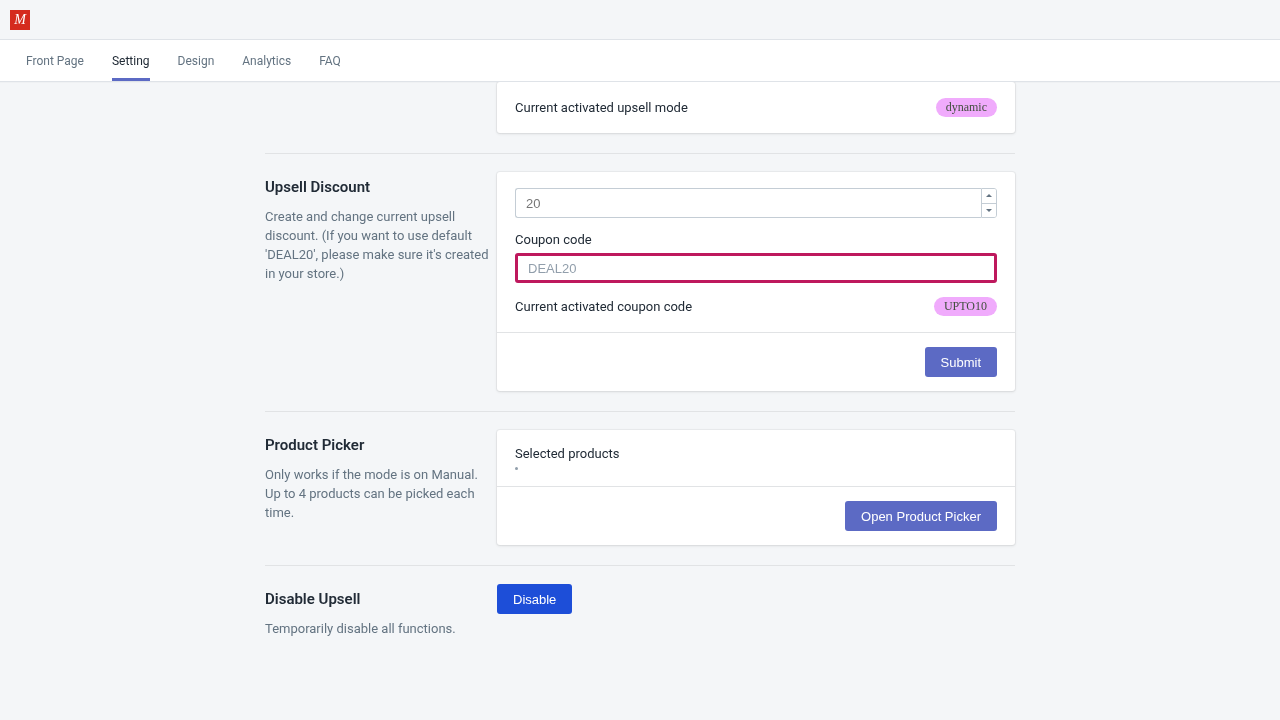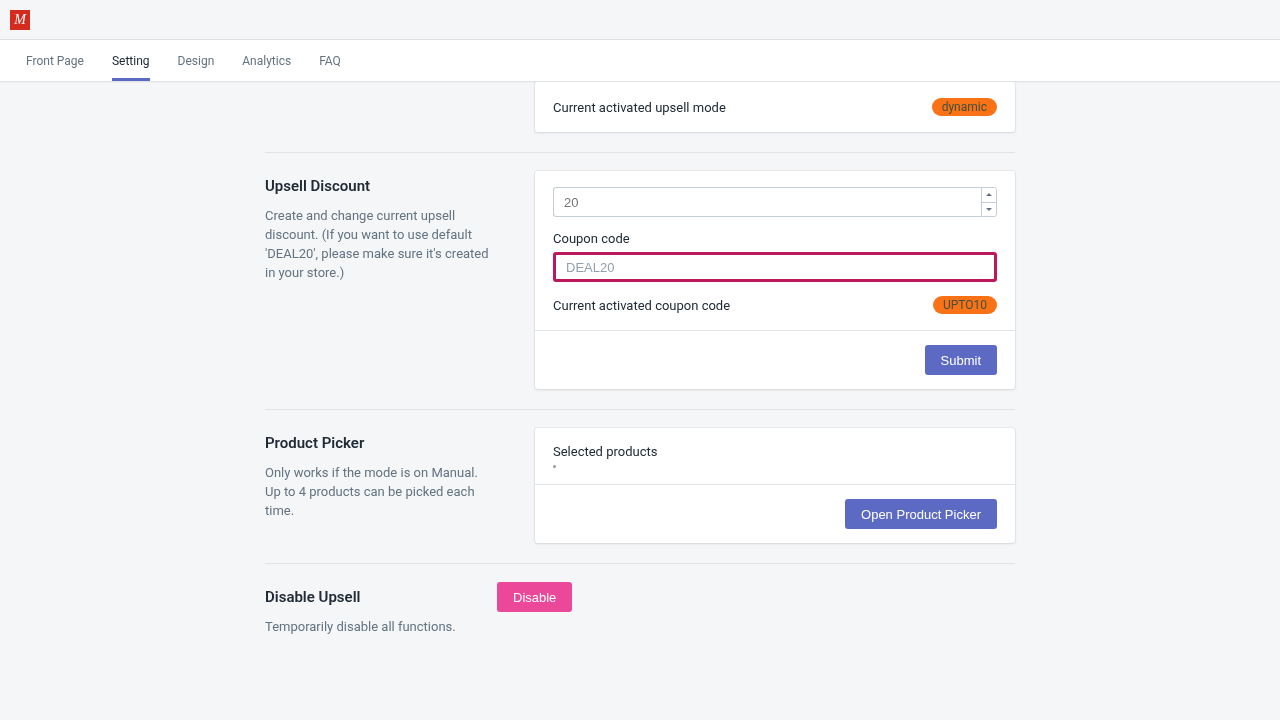--- a/index.html
+++ b/index.html
@@ -107,21 +107,20 @@
     color: #637381;
   }
   .section-right {
     flex: 1;
   }
 
   .card {
     background: #fff;
     border-radius: 3px;
     box-shadow: 0 0 0 1px rgba(63,63,68,0.05), 0 1px 3px rgba(63,63,68,0.12);
-    margin-left: 38px;
   }
   .card-pad {
     padding: 16px 18px;
   }
   .card-footer {
     border-top: 1px solid #e1e3e5;
     padding: 14px 18px;
     display: flex;
     justify-content: flex-end;
   }
@@ -137,25 +136,26 @@
 
   .status-row {
     display: flex;
     align-items: center;
     justify-content: space-between;
     font-size: 13px;
     color: #212b36;
   }
 
   .badge-green {
-    background: #f97316;
+    background: #f0abfc;
     color: #414f3e;
     font-size: 12px;
     padding: 2px 10px;
     border-radius: 10px;
+    font-family: Liberation Serif, serif;
   }
 
   .num-wrap {
     display: flex;
   }
   input[type="text"].text-input {
     width: 100%;
     height: 30px;
     border: 3px solid #be185d;
     border-radius: 3px;
@@ -212,21 +212,21 @@
     border-radius: 3px;
     border: none;
     font-size: 13px;
     cursor: pointer;
   }
   .btn-primary {
     background: #5c6ac4;
     color: #fff;
   }
   .btn-danger {
-    background: #ec4899;
+    background: #1d4ed8;
     color: #fff;
   }
 
   
   .section.first {
     padding-top: 0;
   }
   .section.first .section-left { visibility: hidden; }
 
   .selected-dot {

